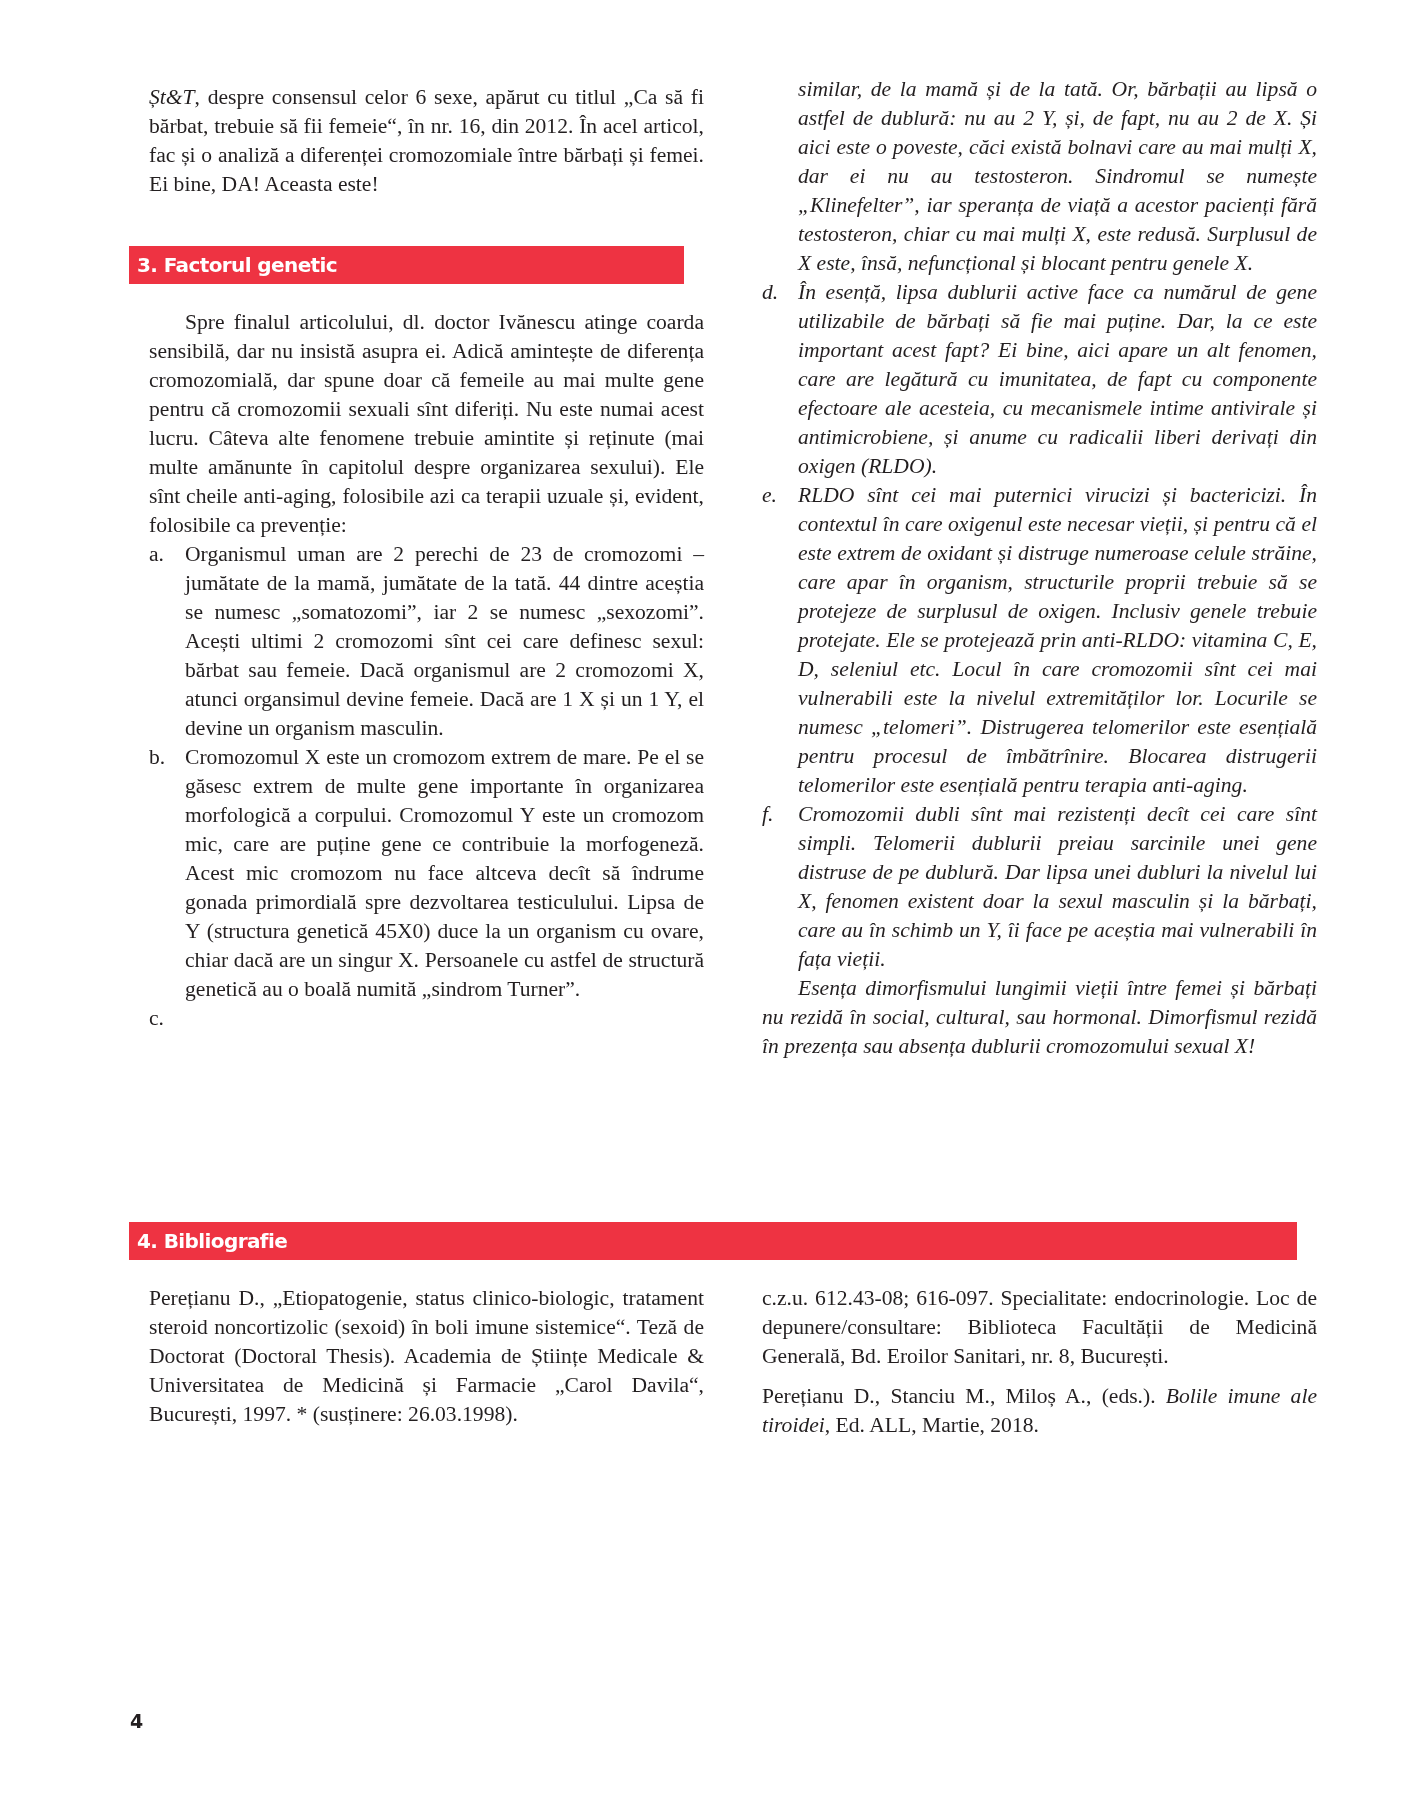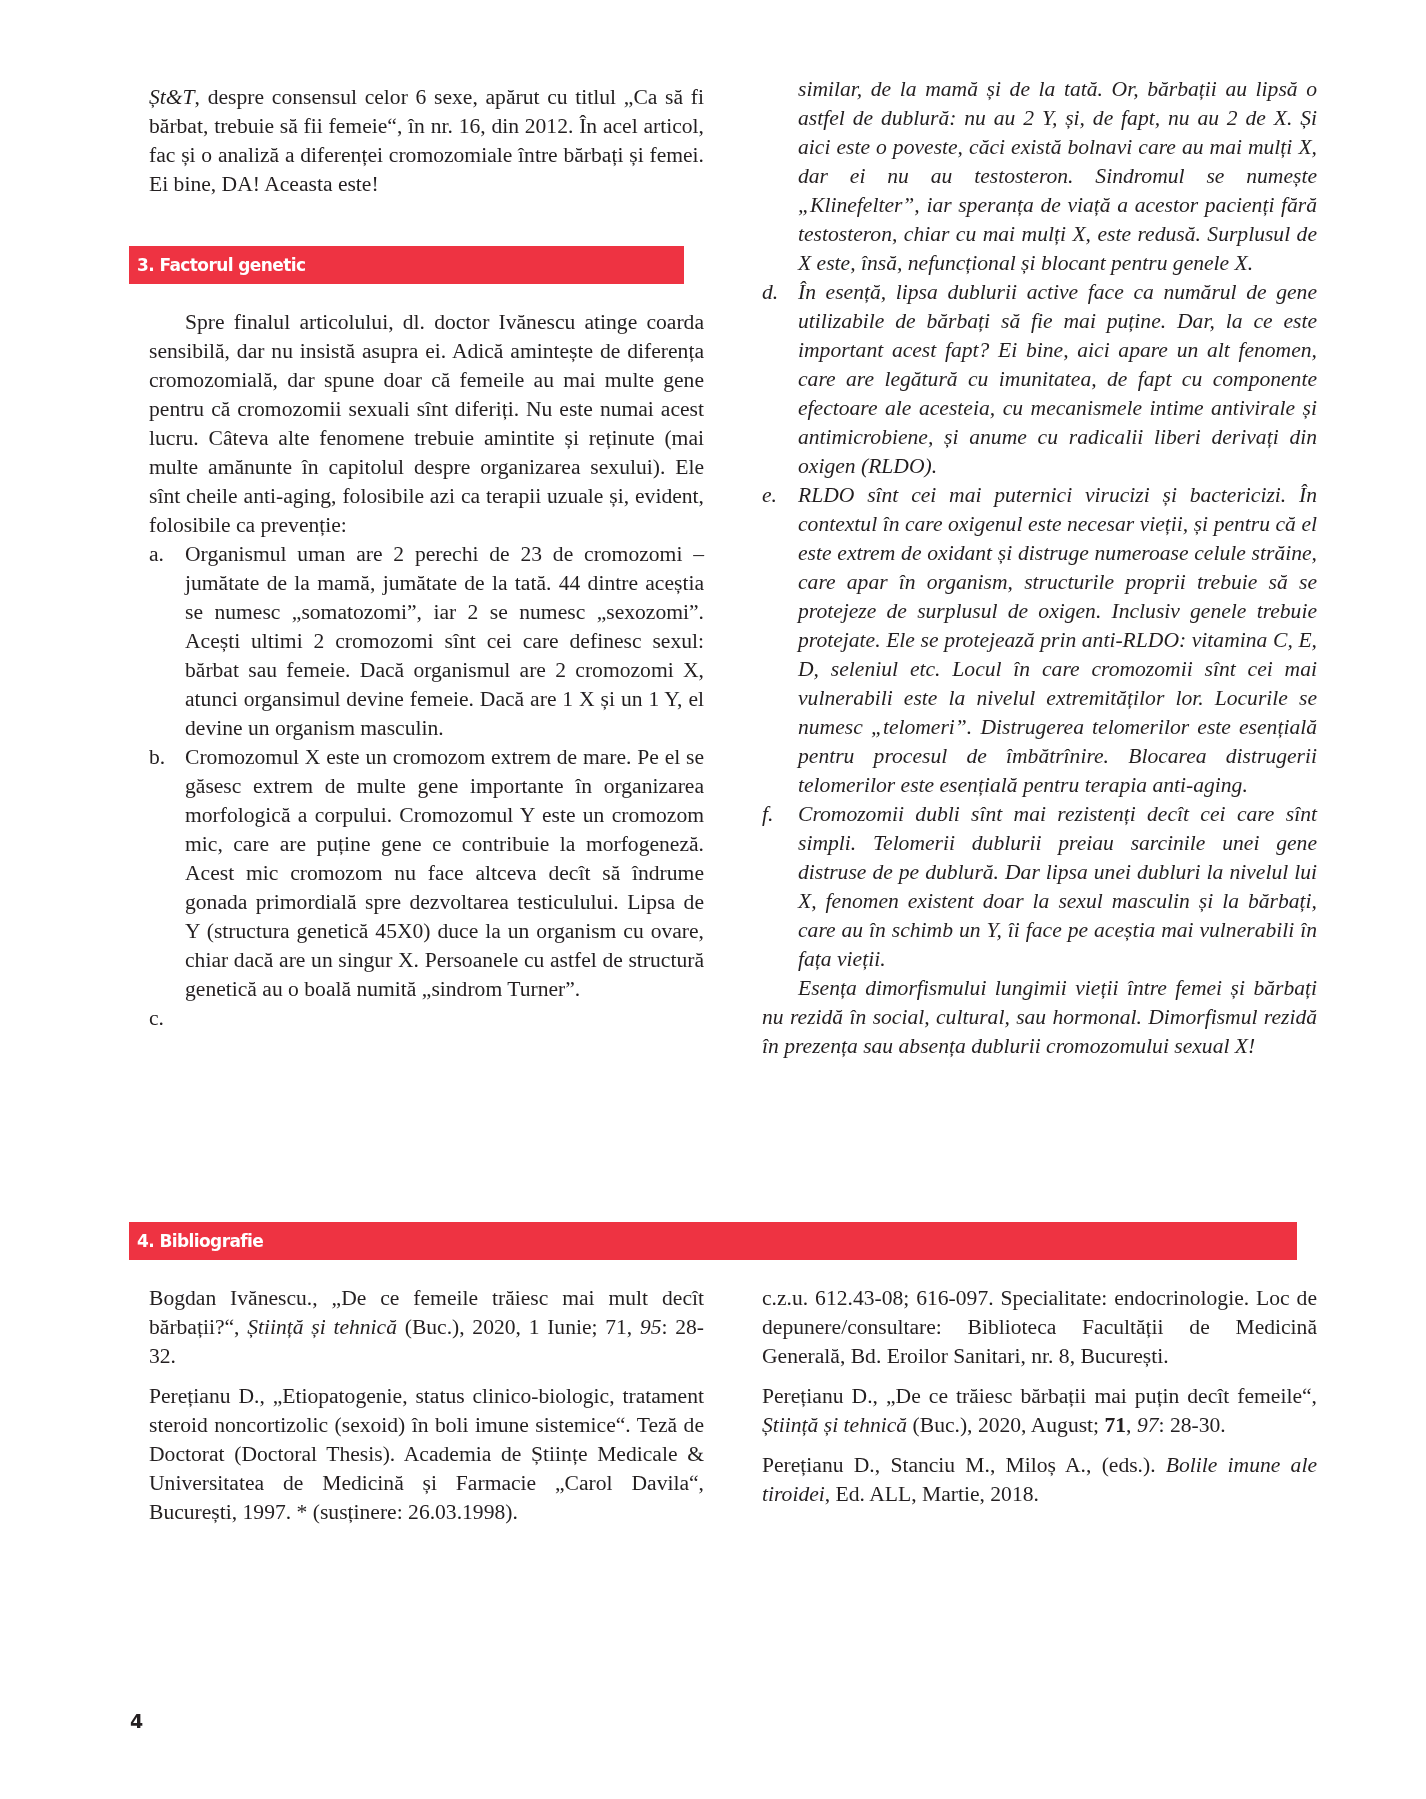--- a/index.html
+++ b/index.html
@@ -3,21 +3,21 @@
 <meta charset="utf-8">
 <style>
   html, body { margin: 0; padding: 0; background: #ffffff; }
   body { width: 1426px; height: 1799px; position: relative; overflow: hidden;
          font-family: "Liberation Serif", "DejaVu Serif", serif; color: #231f20; }
   .col { position: absolute; font-size: 21.6px; line-height: 29px; text-align: justify; hyphens: manual; margin-left: 20px; }
   .col p { margin: 0; }
   .indent { text-indent: 36px; }
   .sec-bar { position: absolute; height: 38px; background: #ee3342; color: #ffffff;
              font-family: "DejaVu Sans", "Liberation Sans", sans-serif; font-weight: bold;
-             font-size: 17px; line-height: 38px; padding-left: 8px; box-sizing: border-box;
+             font-size: 20px; line-height: 38px; padding-left: 8px; box-sizing: border-box;
              letter-spacing: -0.6px; }
   .list { list-style: none; margin: 0; padding: 0; }
   .list li { position: relative; padding-left: 36px; }
   .list .letter { position: absolute; left: 0; top: 0; }
   .bib p { margin: 0 0 11px 0; }
   i { font-style: italic; }
   .pagenum { position: absolute; left: 130px; top: 1710px; font-family: "DejaVu Sans", "Liberation Sans", sans-serif;
              font-weight: bold; font-size: 19px; }
 </style>
 </head>
@@ -48,23 +48,21 @@
     <li><span class="letter">f.</span><span>Cromozomii dubli sînt mai rezistenți decît cei care sînt simpli. Telomerii dublurii preiau sarcinile unei gene distruse de pe dublură. Dar lipsa unei dubluri la nivelul lui X, fenomen existent doar la sexul masculin și la bărbați, care au în schimb un Y, îi face pe aceștia mai vulnerabili în fața vieții.</span></li>
   </ul>
   <p class="indent">Esența dimorfismului lungimii vieții între femei și bărbați nu rezidă în social, cultural, sau hormonal. Dimorfismul rezidă în prezența sau absența dublurii cro­mozomului sexual X!</p>
 </div>
 
 <div class="sec-bar" style="left: 129px; top: 1222px; width: 1168px; background: rgb(238, 51, 66);">
   <span>4.  Bibliografie</span>
 </div>
 
 <div class="col bib" style="left:129px; top:1284px; width:555px;">
-  <p><span>Bogdan Ivănescu., „De ce femeile trăiesc mai mult decît bărbații?“, </span><i>Știință și tehnică</i><span> (Buc.), 2020, 1 Iunie; 71, </span><i>95</i><span>: 28-32.</span></p>
   <p>Perețianu D., „Etiopatogenie, status clinico-biologic, tra­tament steroid noncortizolic (sexoid) în boli imune siste­mice“. Teză de Doctorat (Doctoral Thesis). Academia de Științe Medicale &amp; Universitatea de Medicină și Farmacie „Carol Davila“, București, 1997. * (susținere: 26.03.1998).</p>
 </div>
 
 <div class="col bib" style="left:742px; top:1284px; width:555px;">
   <p>c.z.u. 612.43-08; 616-097. Specialitate: endocrinologie. Loc de depunere/consultare: Biblioteca Facultății de Medicină Generală, Bd. Eroilor Sanitari, nr. 8, București.</p>
-  <p><span>Perețianu D., „De ce trăiesc bărbații mai puțin decît feme­ile“, </span><i>Știință și tehnică</i><span> (Buc.), 2020, August; </span><b>71</b><span>, </span><i>97</i><span>: 28-30.</span></p>
   <p><span>Perețianu D., Stanciu M., Miloș A., (eds.). </span><i>Bolile imune ale tiroidei</i><span>, Ed. ALL, Martie, 2018.</span></p>
 </div>
 
 <div class="pagenum">4</div>
 
 </body></html>

